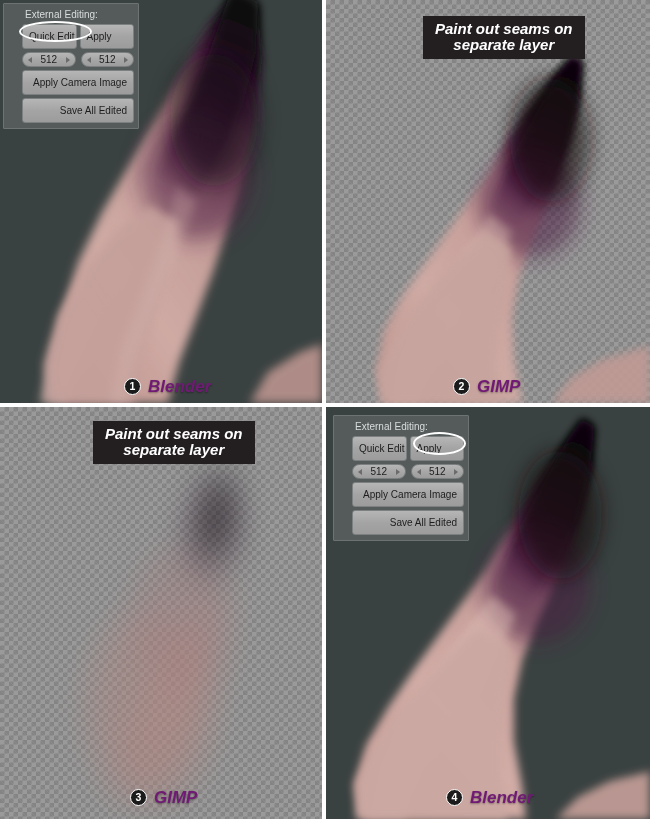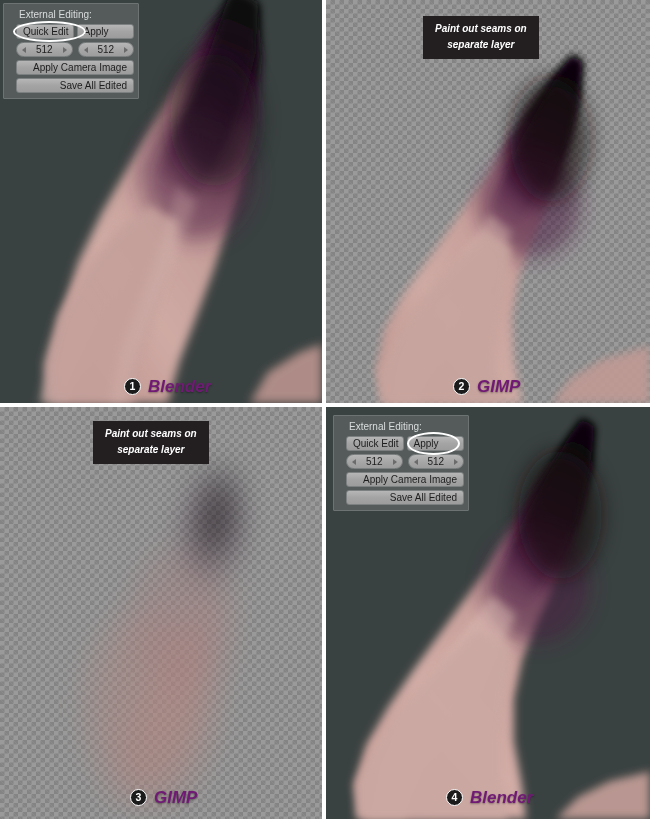--- a/index.html
+++ b/index.html
@@ -55,21 +55,21 @@
   }
   .horn-svg { position:absolute; left:0; top:0; width:100%; height:100%; display:block; }
   .horn-blur { filter: blur(11px); opacity: 0.72; }
 
   
   .panel {
     position: absolute;
     width: 136px;
     background: #555b5b;
     border: 1px solid #6d7373;
-    padding: 3px 4px 5px 12px;
+    padding: 3px 4px 5px 18px;
     box-sizing: border-box;
     border-radius: 1px;
     font-size: 10px;
     color: #d8dada;
     z-index: 6;
   }
   #panel-1 { left: 3px; top: 3px; }
   #panel-4 { left: 7px; top: 8px; }
 
   .panel-title {
@@ -83,21 +83,21 @@
     display: flex;
     gap: 3px;
     margin-bottom: 3px;
     position: relative;
   }
   .pbtn {
     flex: 1 1 0;
     background: linear-gradient(180deg, #b6b6b6 0%, #a4a4a4 50%, #9c9c9c 100%);
     border: 1px solid #7c8080;
     border-radius: 3px;
-    height: 15px;
+    height: 25px;
     line-height: 14px;
     font-size: 10px;
     color: #1d1d1d;
     padding: 0 6px;
     box-sizing: border-box;
     white-space: nowrap;
     overflow: hidden;
     text-align: left;
   }
   .pbtn.wide { text-align: right; }
@@ -143,21 +143,21 @@
     z-index: 8;
   }
 
   
   .caption-box {
     position: absolute;
     background: #231f20;
     color: #ffffff;
     font-style: italic;
     font-weight: bold;
-    font-size: 10px;
+    font-size: 15px;
     line-height: 16px;
     text-align: center;
     padding: 5px 12px 6px 12px;
     z-index: 7;
     white-space: nowrap;
   }
 
   
   .fig-label {
     position: absolute;

